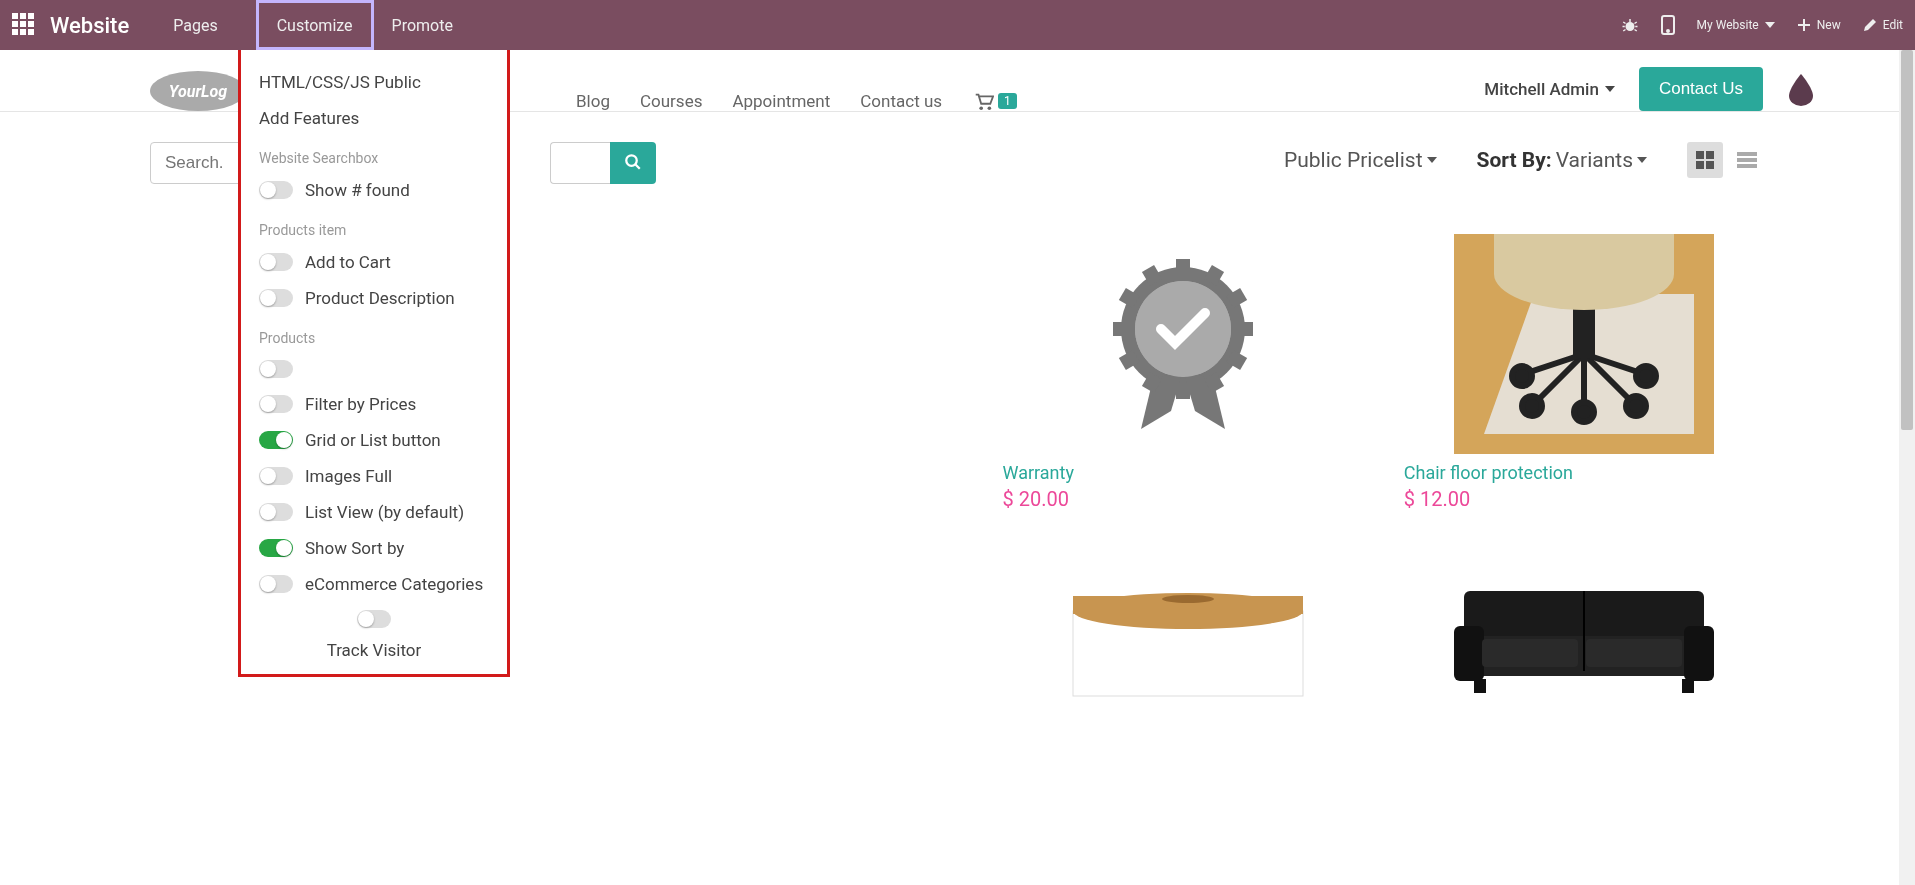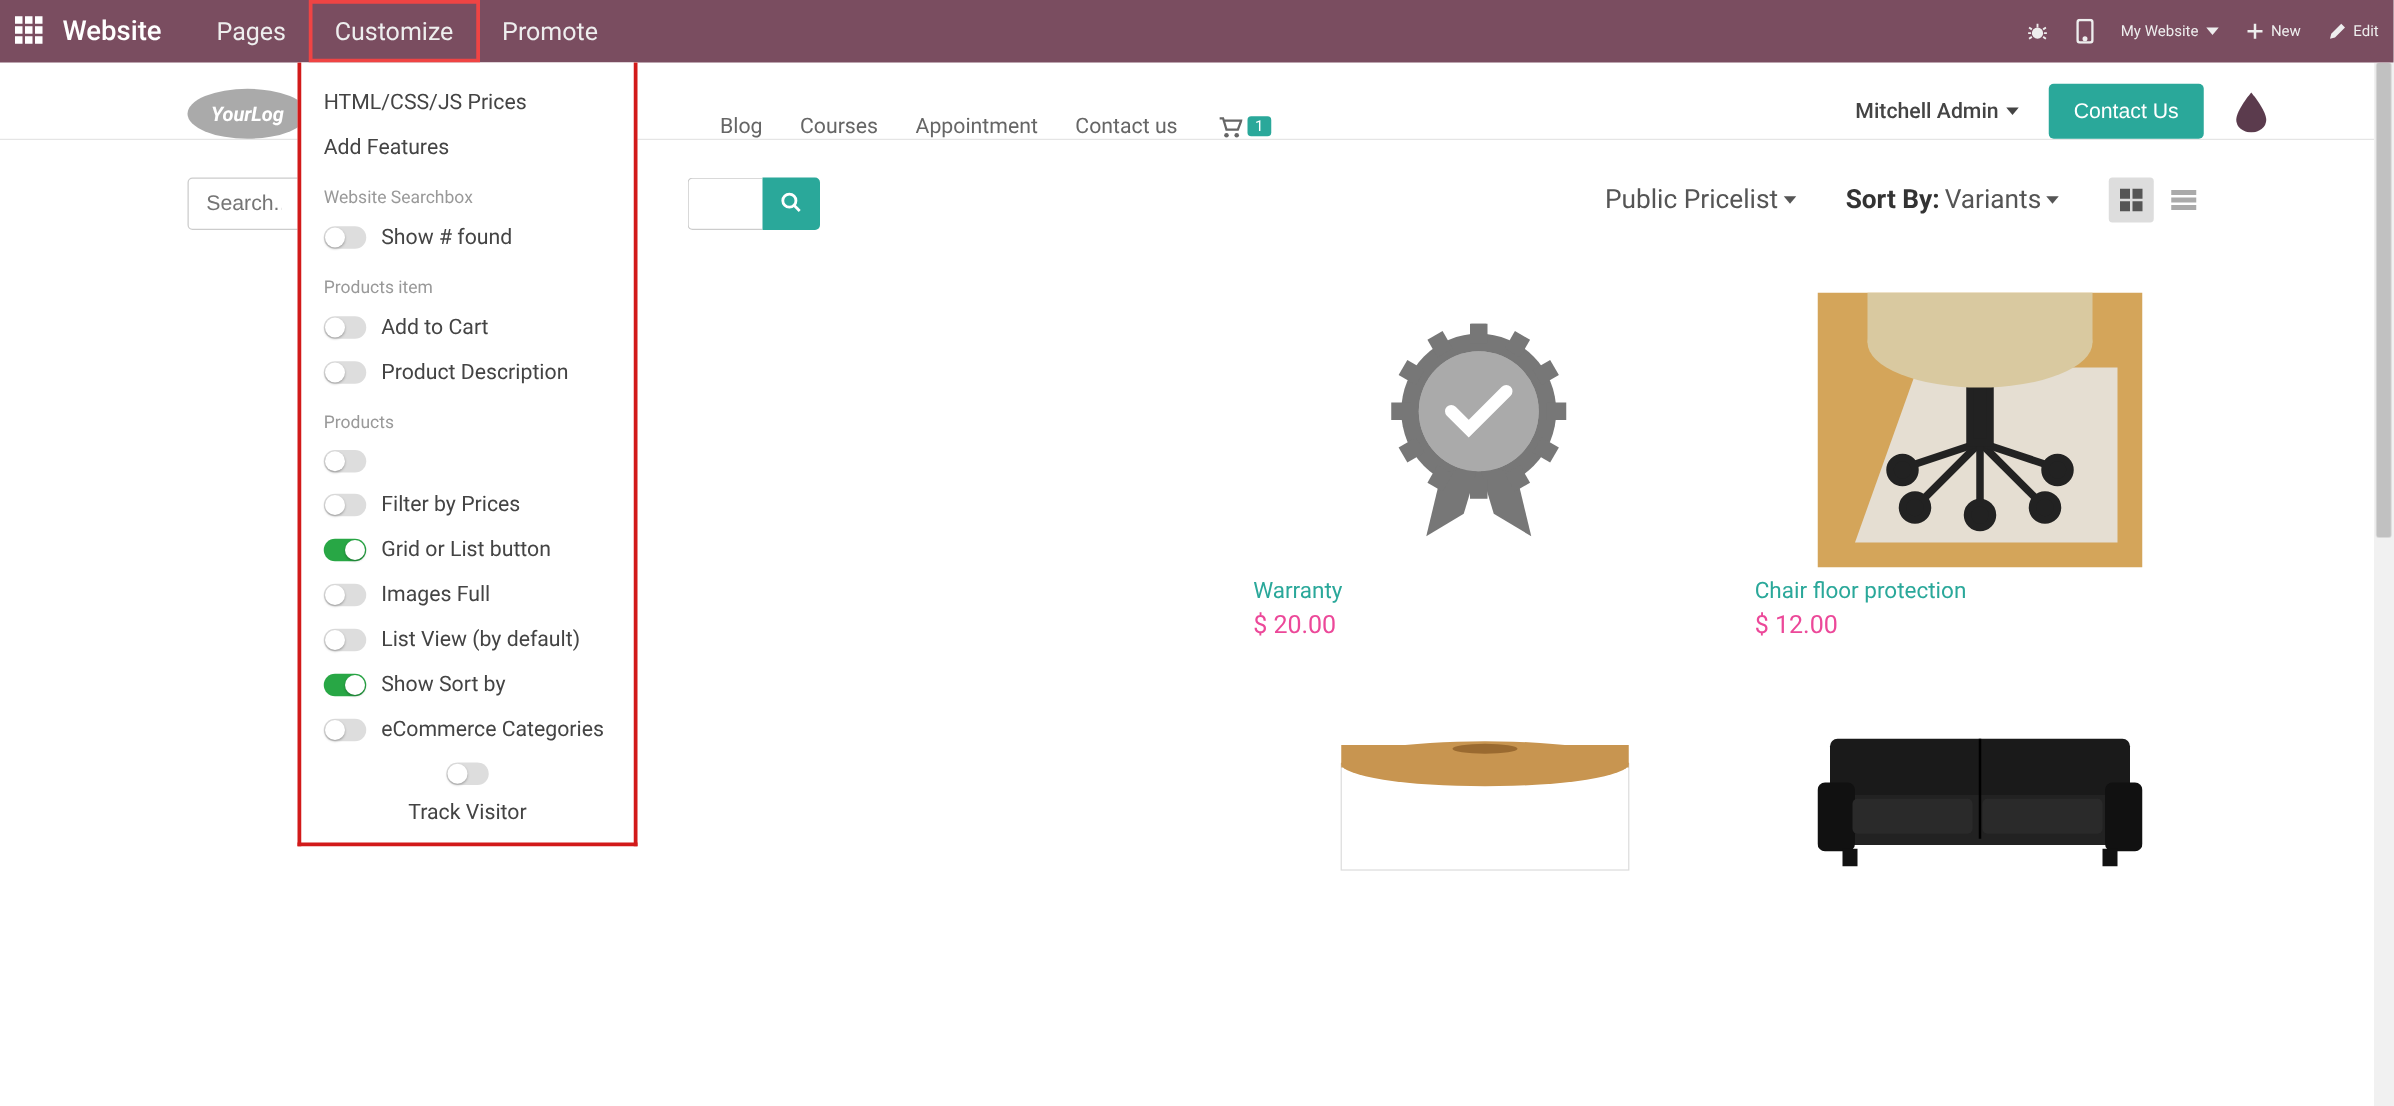--- a/index.html
+++ b/index.html
@@ -24,27 +24,28 @@
     cursor: pointer;
   }
   .apps-icon span { background: #fff; }
   .brand { font-size: 22px; font-weight: 500; margin-right: 26px; }
   .top-menu { display: flex; height: 100%; }
   .top-menu-item {
     padding: 0 18px;
     height: 100%;
     display: flex;
     align-items: center;
-    font-size: 20px;
+    font-size: 16px;
     cursor: pointer;
     color: #eee;
   }
   .top-menu-item.active {
-    border: 3px solid #ef4444;
+    border: 3px solid #c4b5fd;
     background: #7a4d60;
+    margin-left: 20px;
   }
   .top-right {
     margin-left: auto;
     display: flex;
     align-items: center;
     gap: 22px;
     height: 100%;
   }
   .top-right-item { display: flex; align-items: center; gap: 6px; cursor: pointer; font-size: 12px; color: #eee; }
   
@@ -201,21 +202,21 @@
     <div class="top-right-item">
       <svg width="14" height="14" viewBox="0 0 14 14" fill="#eee">
           <path d="M1 13l1-4 8-8 3 3-8 8-4 1z"></path>
         </svg>
       <span>Edit</span>
     </div>
   </div>
 </div>
 
 <div class="customize-dd">
-  <div class="dd-item">HTML/CSS/JS Prices</div>
+  <div class="dd-item">HTML/CSS/JS Public</div>
   <div class="dd-item">Add Features</div>
 
   <div class="dd-header">Website Searchbox</div>
   <div class="dd-item">
     <div class="toggle"></div>
     <span>Show # found</span>
   </div>
 
   <div class="dd-header">Products item</div>
   <div class="dd-item">

